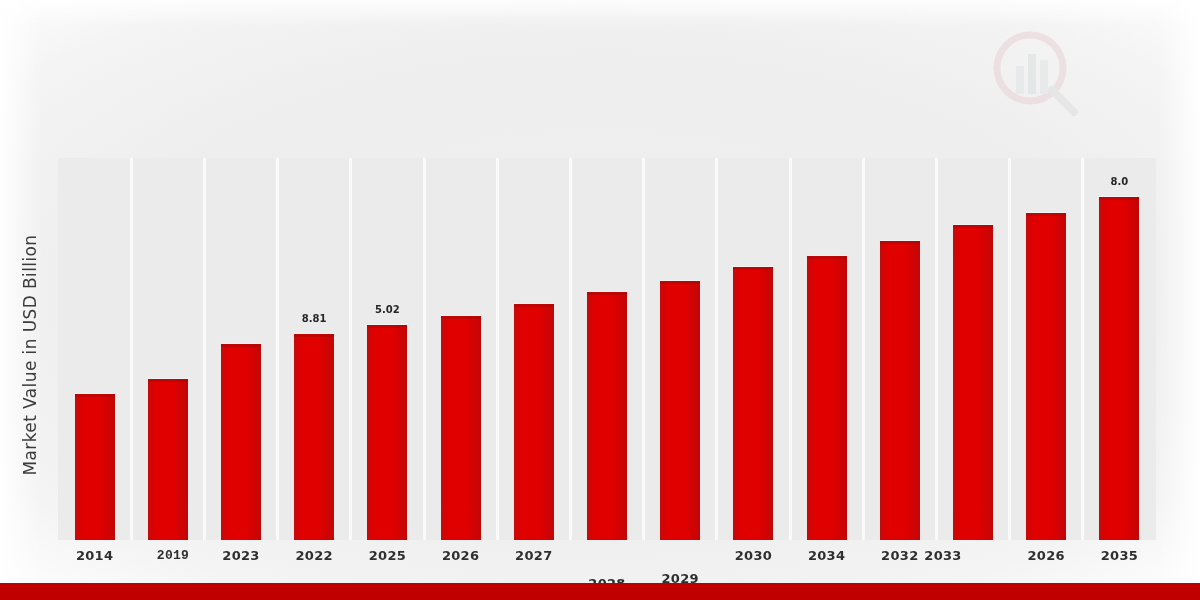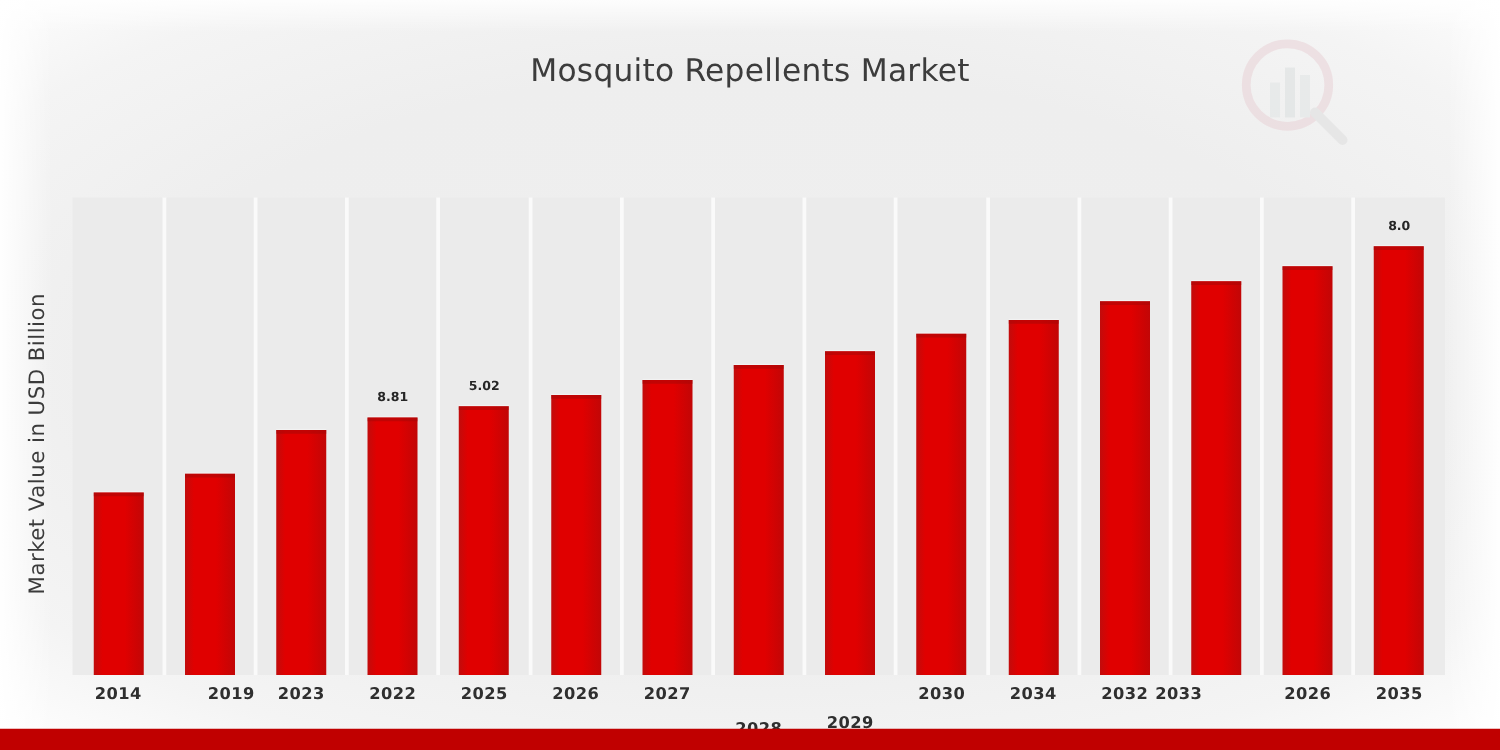--- a/index.html
+++ b/index.html
@@ -132,21 +132,20 @@
     width: 1200px;
     height: 17px;
     background: #c00000;
   }
 </style>
 </head>
 <body>
 
 <div id="canvas">
 
-  <div class="title">Mosquito Repellents Market</div>
 
   <div class="watermark">
     <svg viewBox="0 0 96 96" width="96" height="96" aria-hidden="true">
       <circle cx="42" cy="42" r="33" fill="none" stroke="#e8cfd4" stroke-width="7"></circle>
       <line x1="64" y1="64" x2="86" y2="86" stroke="#dcdcdc" stroke-width="8" stroke-linecap="round"></line>
       <rect x="28" y="40" width="8" height="28" fill="#dfe4e4"></rect>
       <rect x="40" y="28" width="8" height="40" fill="#d9dede"></rect>
       <rect x="52" y="34" width="8" height="34" fill="#dfe4e4"></rect>
     </svg>
   </div>
@@ -187,21 +186,21 @@
       <div class="bar" title="2034: 7.63" style="left: 1026.2px; bottom: 60px; position: absolute; height: 327.49px;"></div>
       <div class="bar" title="2035: 8" style="left: 1099.4px; bottom: 60px; position: absolute; height: 343.371px;"></div>
     </div>
   <div id="labels-layer">
       <div class="bar-label" style="left: 279.2px; top: 313.407px;">8.81</div>
       <div class="bar-label" style="left: 352.4px; top: 303.535px;">5.02</div>
       <div class="bar-label" style="left: 1084.4px; top: 175.629px;">8.0</div>
     </div>
   <div id="xaxis-layer">
       <div class="xtick" style="left: 59.6px;">2014</div>
-      <div class="xtick" style="left: 150px;">2019</div>
+      <div class="xtick" style="left: 138px; font-family: Liberation Mono, monospace;">2019</div>
       <div class="xtick" style="left: 206px;">2023</div>
       <div class="xtick" style="left: 279.2px;">2022</div>
       <div class="xtick" style="left: 352.4px;">2025</div>
       <div class="xtick" style="left: 425.6px;">2026</div>
       <div class="xtick" style="left: 498.8px;">2027</div>
       <div class="xtick" style="left: 572px; margin-top: 28px;">2028</div>
       <div class="xtick" style="left: 645.2px; margin-top: 23px;">2029</div>
       <div class="xtick" style="left: 718.4px;">2030</div>
       <div class="xtick" style="left: 791.6px;">2034</div>
       <div class="xtick" style="left: 864.8px;">2032</div>

